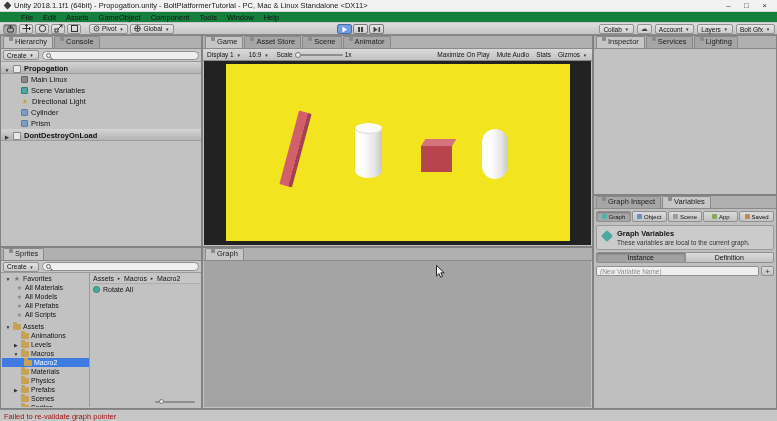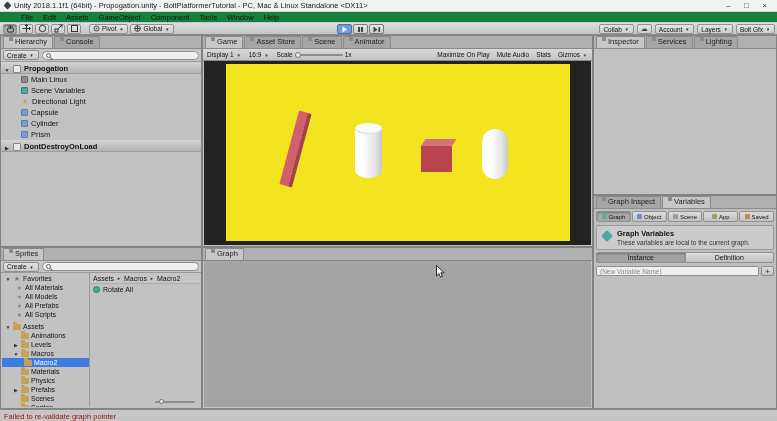--- a/index.html
+++ b/index.html
@@ -271,24 +271,20 @@
     <div class="hrow">
         <span class="ic var"></span>
         <span>Scene Variables</span>
       </div>
     <div class="hrow">
         <span class="sun">☀</span>
         <span>Directional Light</span>
       </div>
     <div class="hrow">
         <span class="ic cube"></span>
-        <span>Capsule</span>
-      </div>
-    <div class="hrow">
-        <span class="ic cube"></span>
         <span>Cylinder</span>
       </div>
     <div class="hrow">
         <span class="ic cube"></span>
         <span>Prism</span>
       </div>
     <div class="scene-row">
       <span class="tri">▶</span>
       <span class="icon-scene"></span>
       <span>DontDestroyOnLoad</span>

